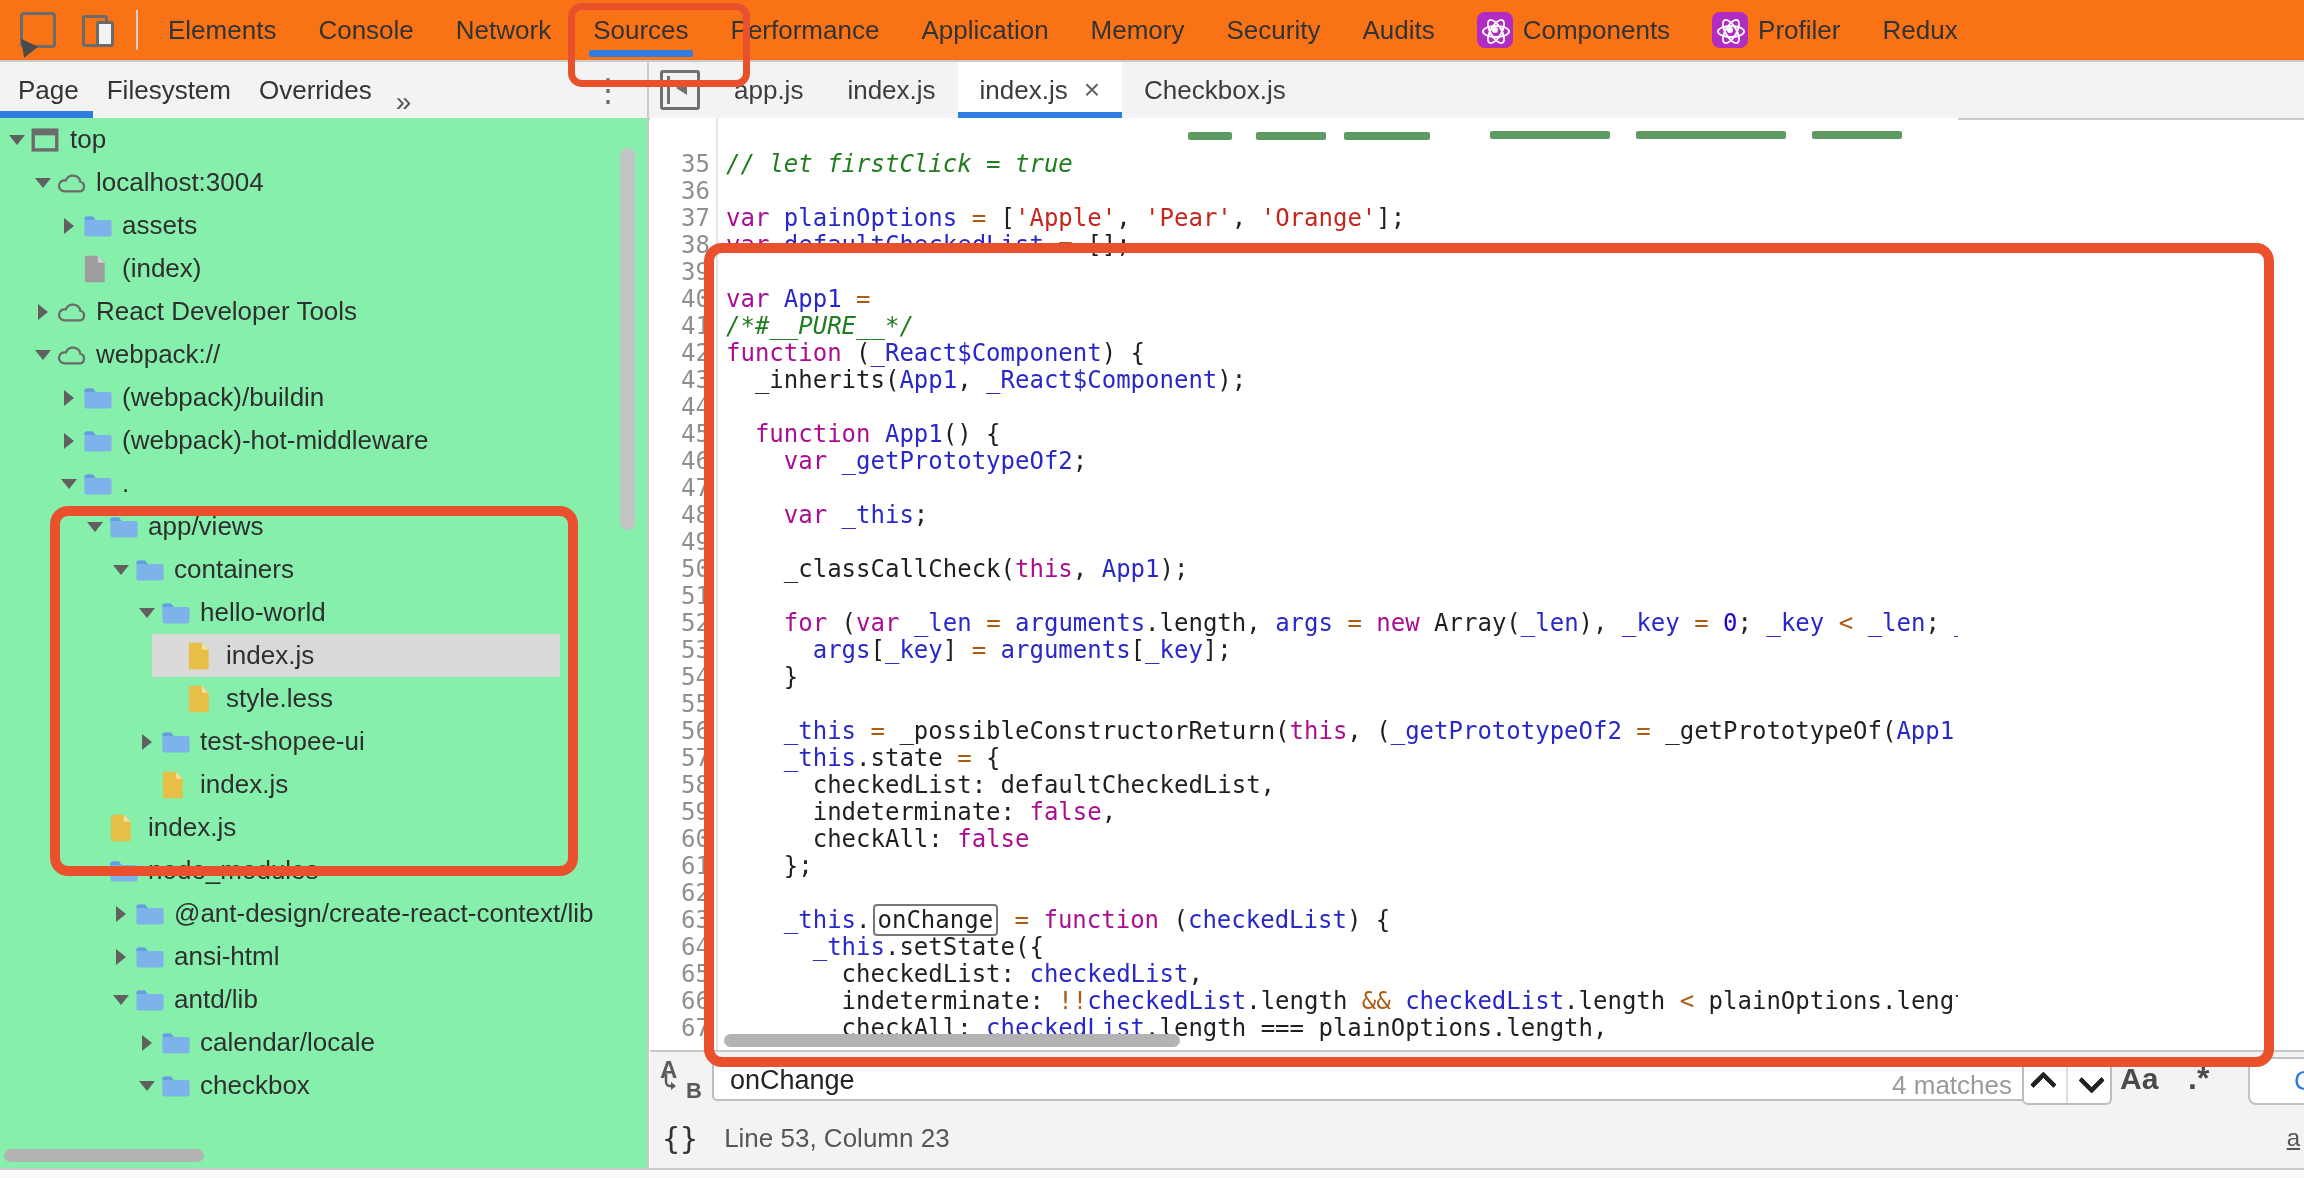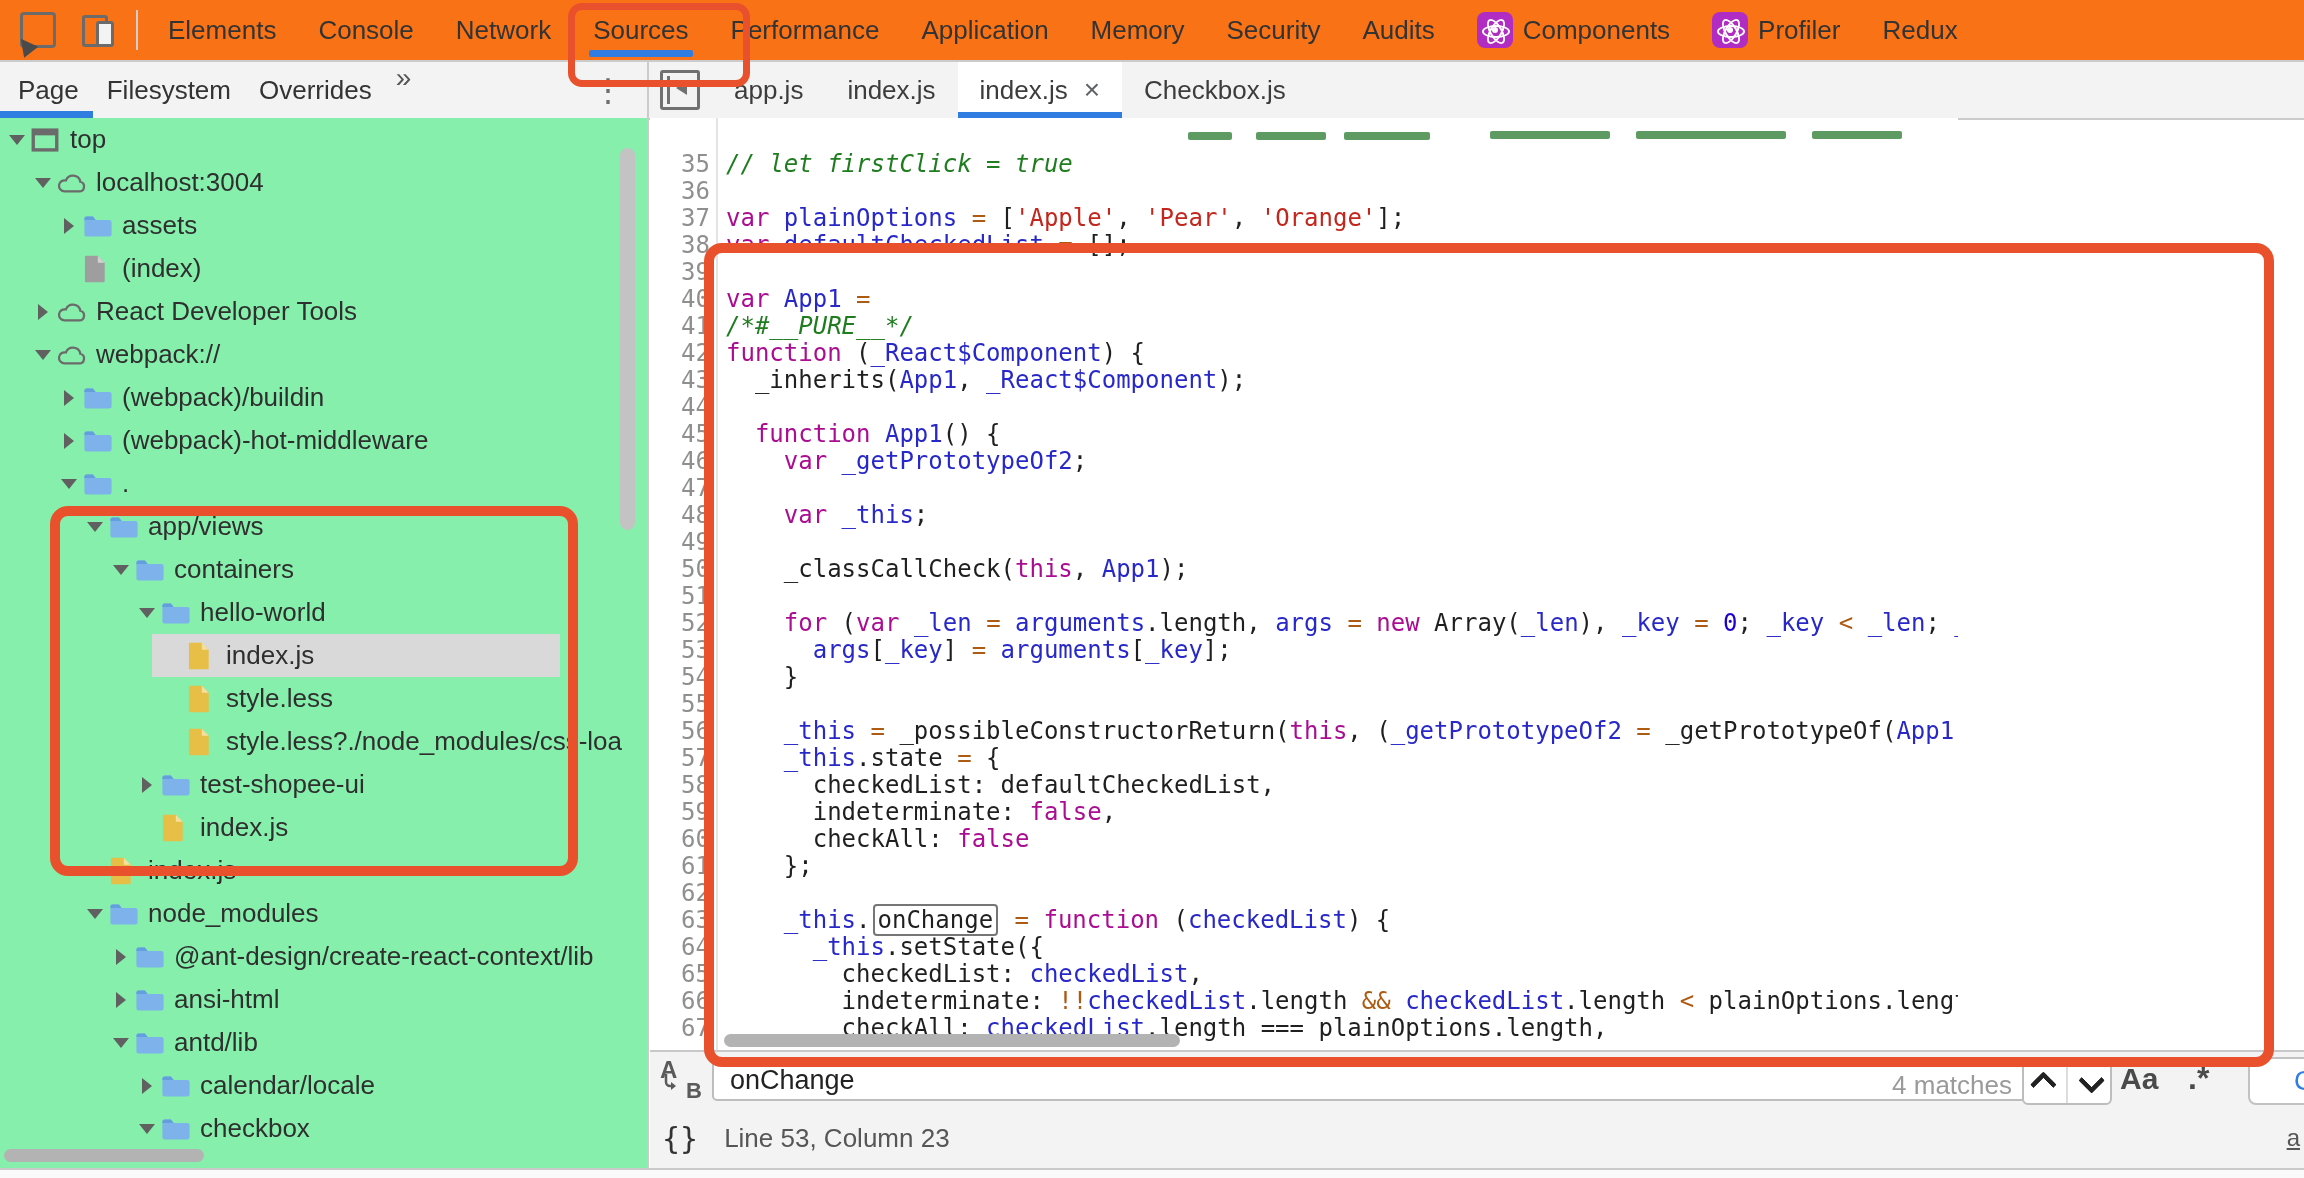--- a/index.html
+++ b/index.html
@@ -22,21 +22,21 @@
   .ttab.active::after{content:"";position:absolute;left:-4px;right:-4px;bottom:3px;height:7px;background:#2f7de1;border-radius:2px;}
   .react-icon{position:relative;width:36px;height:36px;background:#b12cc2;border-radius:8px;display:inline-block;flex:0 0 auto;}
   .react-icon i{position:absolute;left:50%;top:50%;width:24px;height:9px;margin:-5.5px 0 0 -13px;
       border:2px solid #fff;border-radius:50%;}
   .react-icon i.r2{transform:rotate(60deg);}
   .react-icon i.r3{transform:rotate(-60deg);}
   .react-icon b{position:absolute;left:50%;top:50%;width:6px;height:6px;margin:-3px 0 0 -3px;background:#fff;border-radius:50%;}
   
   .subbar{position:absolute;left:0;top:62px;width:2304px;height:56px;background:#f3f3f3;
           border-bottom:2px solid #cbcbcb;display:flex;}
-  .nav-tabs{display:flex;align-items:flex-start;height:100%;width:560px;}
+  .nav-tabs{display:flex;align-items:flex-end;height:100%;width:560px;}
   .ntab{position:relative;height:100%;display:flex;align-items:center;padding:0 14px;font-size:26px;color:#333;}
   .ntab:first-child{padding-left:18px;}
   .ntab.active::after{content:"";position:absolute;left:0;right:0;bottom:0;height:7px;background:#2f7de1;}
   .nav-more{font-size:28px;color:#555;padding:0 10px;}
   .kebab{position:absolute;left:592px;top:62px;height:56px;display:flex;align-items:center;
          font-size:32px;color:#6d6d6d;letter-spacing:0;}
   .ftab-strip{position:absolute;left:650px;top:62px;right:0;height:56px;display:flex;align-items:center;}
   .icon-hidenav{position:relative;width:34px;height:34px;border:3px solid #707070;border-radius:3px;margin:0 12px 0 10px;flex:0 0 auto;}
   .icon-hidenav .bar{position:absolute;left:4px;top:3px;bottom:3px;width:3px;background:#707070;}
   .icon-hidenav .tri{position:absolute;left:13px;top:8px;width:0;height:0;
@@ -361,30 +361,20 @@
         </div>
         <div class="trow">
           <span class="arrow" style="margin-left: 160px;"></span>
           <span class="ticon">
             <svg width="26" height="30" viewBox="0 0 14 17">
               <path d="M1.8 1 h6.8 l3.9 3.9 v10.6 q0 .5-.5.5 H1.8 q-.5 0-.5-.5 V1.5 q0-.5.5-.5 z" fill="#e7bf47"></path>
               <path d="M8.6 1 l3.9 3.9 h-3.9 z" fill="#f4df9e"></path>
             </svg>
           </span>
           <span class="tlabel">style.less</span>
-        </div>
-        <div class="trow">
-          <span class="arrow" style="margin-left: 160px;"></span>
-          <span class="ticon">
-            <svg width="26" height="30" viewBox="0 0 14 17">
-              <path d="M1.8 1 h6.8 l3.9 3.9 v10.6 q0 .5-.5.5 H1.8 q-.5 0-.5-.5 V1.5 q0-.5.5-.5 z" fill="#e7bf47"></path>
-              <path d="M8.6 1 l3.9 3.9 h-3.9 z" fill="#f4df9e"></path>
-            </svg>
-          </span>
-          <span class="tlabel">style.less?./node_modules/css-loa</span>
         </div>
         <div class="trow">
           <span class="arrow" style="margin-left: 134px;">
             <span class="closed"></span>
           </span>
           <span class="ticon">
             <svg width="32" height="26" viewBox="0 0 20 16">
               <path d="M1.5 3.4 q0-1.4 1.4-1.4 h3.9 l1.7 2.3 h8.6 q1.4 0 1.4 1.4 v7.5 q0 1.4-1.4 1.4 H2.9 q-1.4 0-1.4-1.4 z" fill="#7db3ea"></path>
               <path d="M1.5 3.4 q0-1.4 1.4-1.4 h3.9 l1.7 2.3 h-7 z" fill="#649fdd"></path>
             </svg>

